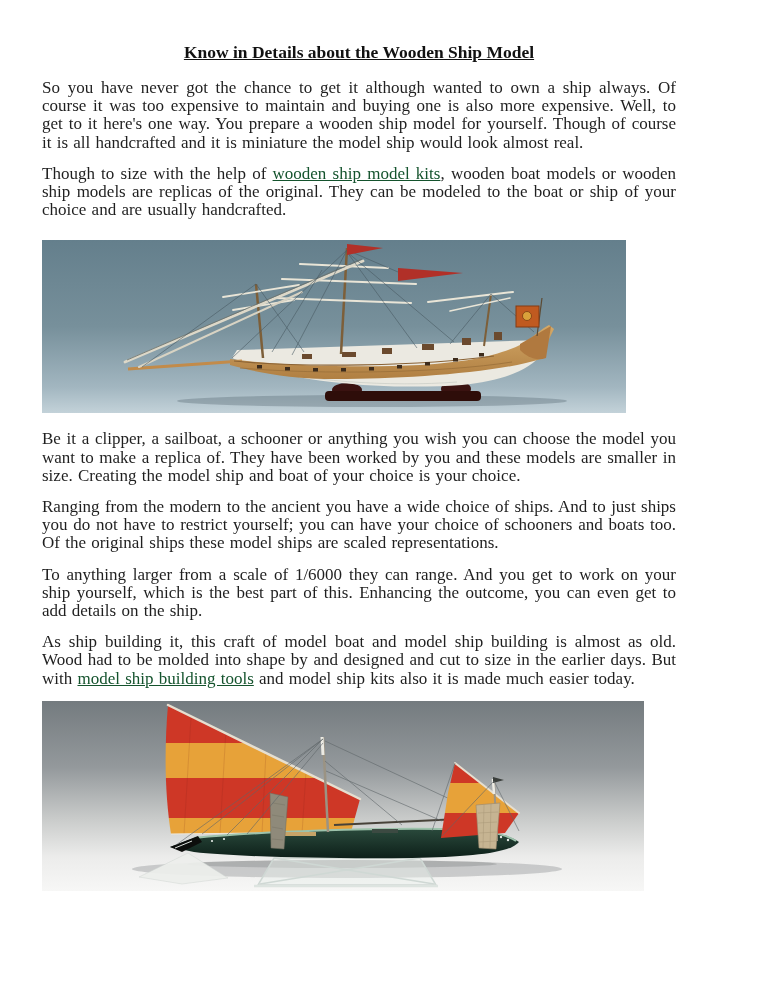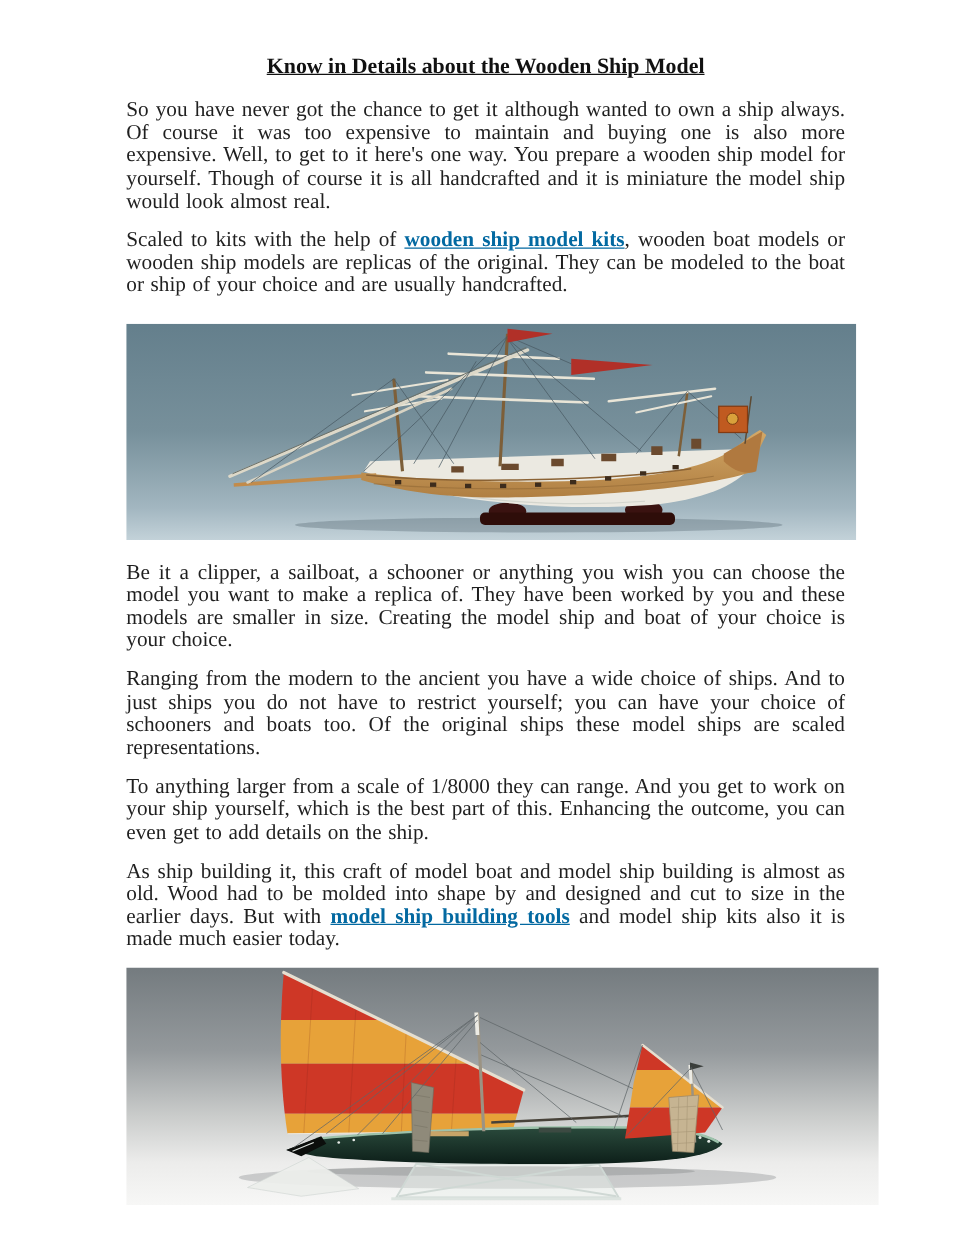--- a/index.html
+++ b/index.html
@@ -4,62 +4,62 @@
 <style>
   html,body{margin:0;padding:0;background:#ffffff;}
   .page{
     position:relative;
     width:768px;height:994px;
     background:#ffffff;
     font-family:"Liberation Serif", serif;
     color:#1f1f1f;
     overflow:hidden;
     box-sizing:border-box;
-    padding:42px 92px 0 101px;
+    padding:42px 92px 0 42px;
   }
   .doc-title{
     font-size:17.5px;
     line-height:21px;
     font-weight:bold;
     text-align:center;
     text-decoration:underline;
     margin:0 0 16px 0;
     color:#111111;
   }
   .para{
     font-size:17px;
     line-height:18.2px;
     text-align:justify;
     margin:0 0 13px 0;
     word-spacing:1px;
   }
   .doclink{
-    color:#0369a1;
-    font-weight:bold;
+    color:#14532d;
+    font-weight:normal;
     text-decoration:underline;
     cursor:pointer;
   }
   figure{margin:0;padding:0;line-height:0;}
   .fig1{margin:21px 0 17px 0;}
   .fig2{margin:10px 0 0 0;}
   svg{display:block;}
 </style>
 </head>
 <body>
 
 <div class="page">
 
   <h1 class="doc-title">Know in Details about the Wooden Ship Model</h1>
 
   <p class="para">
     <span>So you have never got the chance to get it although wanted to own a ship always. Of course it was too expensive to maintain and buying one is also more expensive. Well, to get to it here's one way. You prepare a wooden ship model for yourself. Though of course it is all handcrafted and it is miniature the model ship would look almost real.</span>
   </p>
 
   <p class="para">
-    <span>Scaled to kits with the help of </span><a class="doclink">wooden ship model kits</a><span>, wooden boat models or wooden ship models are replicas of the original. They can be modeled to the boat or ship of your choice and are usually handcrafted.</span>
+    <span>Though to size with the help of </span><a class="doclink">wooden ship model kits</a><span>, wooden boat models or wooden ship models are replicas of the original. They can be modeled to the boat or ship of your choice and are usually handcrafted.</span>
   </p>
 
   <figure class="fig1" aria-label="Photo of a wooden xebec sailing ship model with tan hull, white waterline, red pennant flags and long lateen yards, mounted on a dark mahogany stand against a blue-gray backdrop">
     <svg width="584" height="173" viewBox="0 0 584 173">
       <defs>
         <linearGradient id="bg1" x1="0" y1="0" x2="0" y2="1">
           <stop offset="0" stop-color="#647f8c"></stop>
           <stop offset="0.5" stop-color="#77909b"></stop>
           <stop offset="0.85" stop-color="#a2b6c0"></stop>
           <stop offset="1" stop-color="#c3d2d9"></stop>
@@ -153,21 +153,21 @@
   <p class="para">
     <span>Be it a clipper, a sailboat, a schooner or anything you wish you can choose the model you want to make a replica of. They have been worked by you and these models are smaller in size. Creating the model ship and boat of your choice is your choice.</span>
   </p>
 
 
   <p class="para">
     <span>Ranging from the modern to the ancient you have a wide choice of ships. And to just ships you do not have to restrict yourself; you can have your choice of schooners and boats too. Of the original ships these model ships are scaled representations.</span>
   </p>
 
   <p class="para">
-    <span>To anything larger from a scale of 1/8000 they can range. And you get to work on your ship yourself, which is the best part of this. Enhancing the outcome, you can even get to add details on the ship.</span>
+    <span>To anything larger from a scale of 1/6000 they can range. And you get to work on your ship yourself, which is the best part of this. Enhancing the outcome, you can even get to add details on the ship.</span>
   </p>
 
   <p class="para">
     <span>As ship building it, this craft of model boat and model ship building is almost as old. Wood had to be molded into shape by and designed and cut to size in the earlier days. But with </span><a class="doclink">model ship building tools</a><span> and model ship kits also it is made much easier today.</span>
   </p>
 
   <figure class="fig2" aria-label="Photo of a sailing barge model with red and orange striped spritsails, dark green hull with light deck stripe, furled tan sails, displayed on a clear acrylic stand against a gray gradient backdrop">
     <svg width="602" height="190" viewBox="0 0 602 190">
       <defs>
         <linearGradient id="bg2" x1="0" y1="0" x2="0" y2="1">

